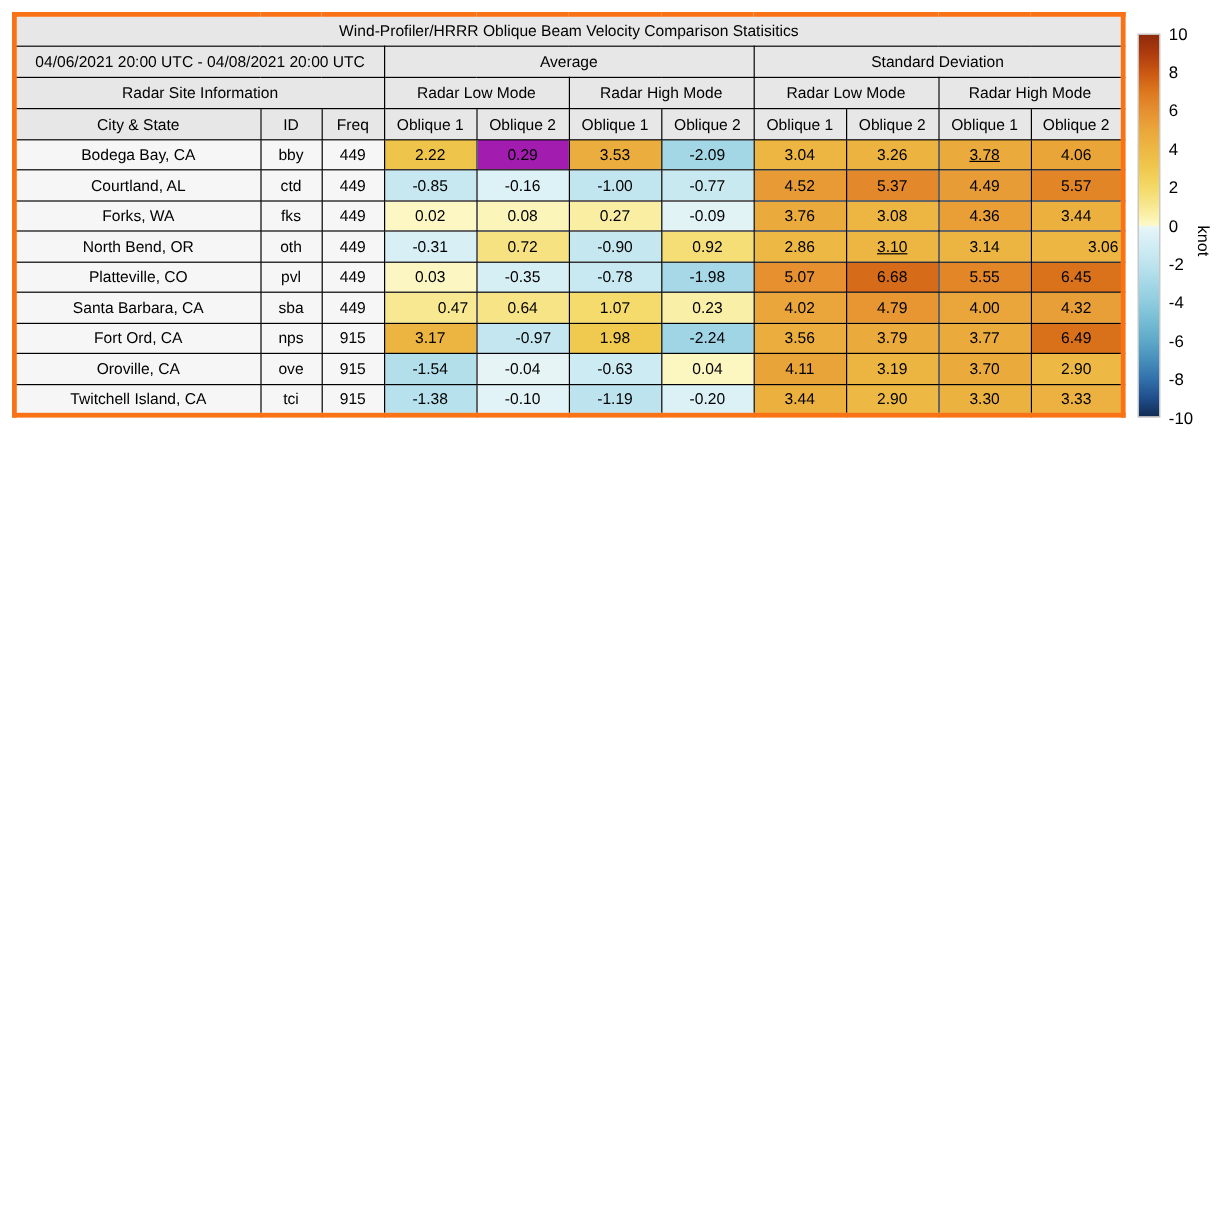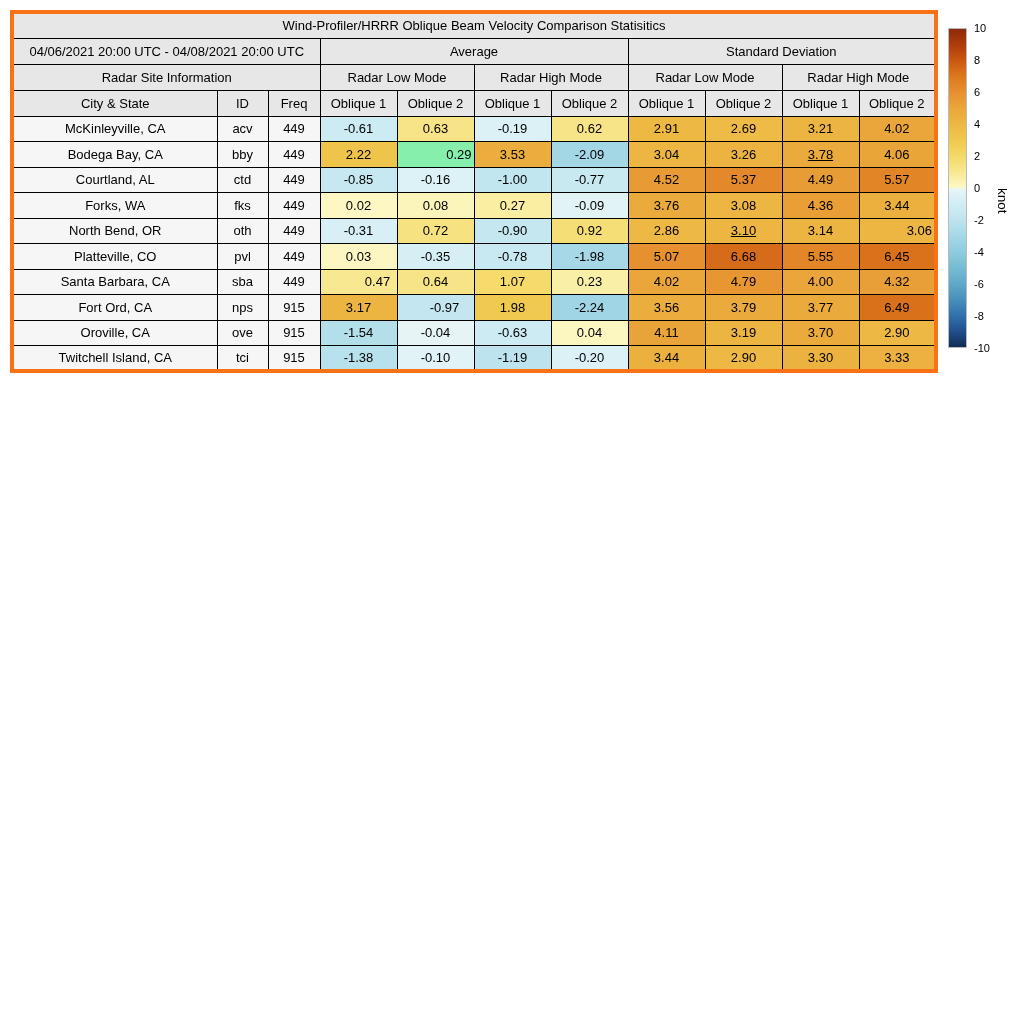--- a/index.html
+++ b/index.html
@@ -15,21 +15,21 @@
     font-size:13px; font-weight:normal; padding:0 2px;
     overflow:hidden; white-space:nowrap;
   }
   tr.hrow > * { background:#e7e7e7; height:26px; }
   tr.drow > * { height:25.5px; }
   tr.drow .labelcell { background:#f6f6f6; }
 
   .colorbar-wrap { position:absolute; left:948px; top:28px; }
   .cbar { width:19px; height:320px; border:1px solid #bbb; }
   .cbar-tick-label { position:absolute; left:26px; width:40px; height:16px;
-                     line-height:16px; font-size:11px; text-align:left; }
+                     line-height:16px; font-size:14px; text-align:left; }
   .cbar-unit { position:absolute; left:62px; top:160px; font-size:13.5px;
                transform:rotate(90deg); transform-origin:left top; white-space:nowrap; }
 </style>
 </head>
 <body>
 
 <div class="figure">
 
   <table class="stats">
     <colgroup>
@@ -70,38 +70,25 @@
         <th>Oblique 1</th>
         <th>Oblique 2</th>
         <th>Oblique 1</th>
         <th>Oblique 2</th>
         <th>Oblique 1</th>
         <th>Oblique 2</th>
       </tr>
     </thead>
     <tbody id="tbody">
         <tr class="drow">
-          <td class="labelcell">McKinleyville, CA</td>
-          <td class="labelcell">acv</td>
-          <td class="labelcell">449</td>
-          <td style="background: rgb(205, 235, 243);">-0.61</td>
-          <td style="background: rgb(247, 228, 134);">0.63</td>
-          <td style="background: rgb(220, 241, 246);">-0.19</td>
-          <td style="background: rgb(247, 228, 135);">0.62</td>
-          <td style="background: rgb(237, 185, 67);">2.91</td>
-          <td style="background: rgb(238, 188, 70);">2.69</td>
-          <td style="background: rgb(236, 180, 65);">3.21</td>
-          <td style="background: rgb(234, 166, 58);">4.02</td>
-        </tr>
-        <tr class="drow">
           <td class="labelcell">Bodega Bay, CA</td>
           <td class="labelcell">bby</td>
           <td class="labelcell">449</td>
           <td style="background: rgb(239, 196, 75);">2.22</td>
-          <td style="background: #86efac; text-align: right;">0.29</td>
+          <td style="background: #a21caf;">0.29</td>
           <td style="background: rgb(235, 174, 62);">3.53</td>
           <td style="background: rgb(163, 215, 230);">-2.09</td>
           <td style="background: rgb(237, 182, 66);">3.04</td>
           <td style="background: rgb(236, 179, 64);">3.26</td>
           <td style="background: rgb(235, 170, 60); text-decoration: underline;">3.78</td>
           <td style="background: rgb(234, 165, 57);">4.06</td>
         </tr>
         <tr class="drow">
           <td class="labelcell">Courtland, AL</td>
           <td class="labelcell">ctd</td>

